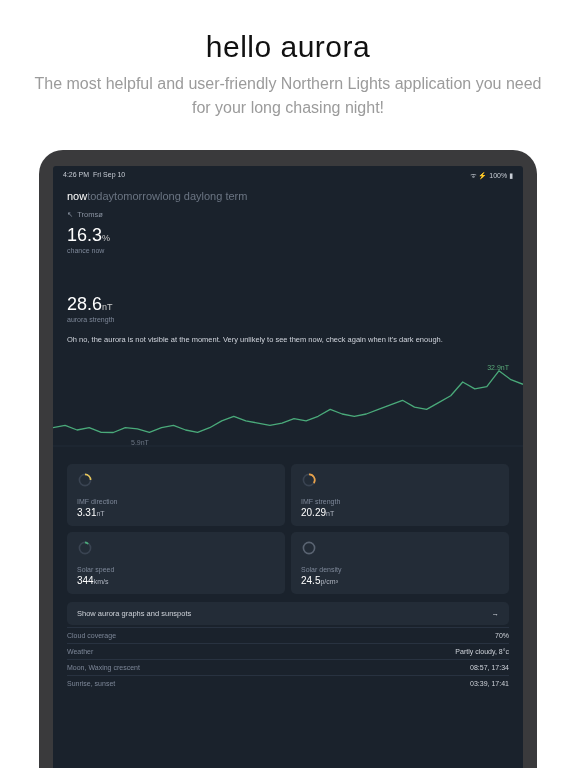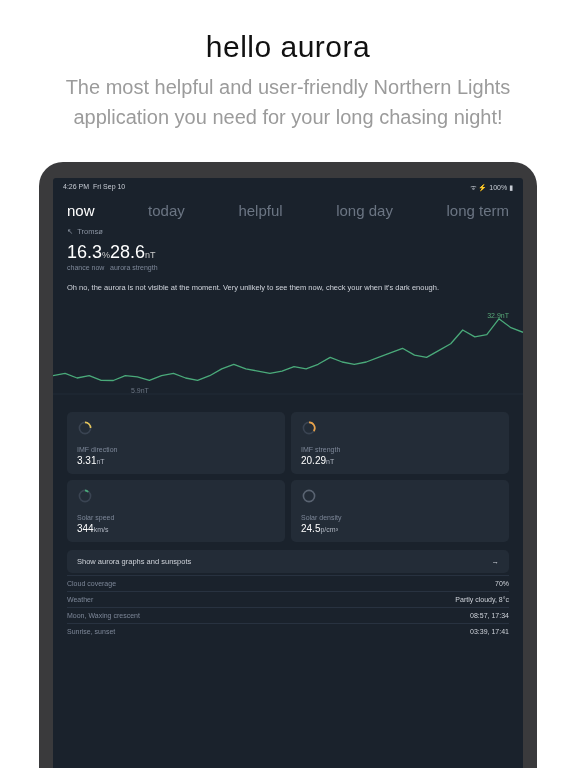--- a/index.html
+++ b/index.html
@@ -8,21 +8,21 @@
     background: #fff;
     width: 576px;
     height: 768px;
     overflow: hidden;
     display: flex;
     flex-direction: column;
     align-items: center;
   }
   .marketing { text-align: center; padding: 30px 24px 24px; }
   .marketing h1 { font-size: 30px; font-weight: 400; color: #111; letter-spacing: 0.5px; }
-  .marketing p { font-size: 20px; color: #9b9b9b; margin-top: 8px; line-height: 1.5; font-weight: 300; }
+  .marketing p { font-size: 16px; color: #9b9b9b; margin-top: 8px; line-height: 1.5; font-weight: 300; }
 
   .tablet-frame {
     width: 498px;
     background: #3a3a3c;
     border-radius: 24px 24px 0 0;
     padding: 16px 14px 0 14px;
     margin-top: 6px;
     flex: 1;
     overflow: hidden;
   }
@@ -38,36 +38,37 @@
   }
   .status-bar {
     display: flex;
     justify-content: space-between;
     padding: 5px 10px 0;
     font-size: 7px;
     color: #c7ccd4;
   }
   .tabs {
     display: flex;
-    gap: 16px;
+    gap: 0;
     padding: 10px 14px 8px;
-    font-size: 15px;
-    justify-content: space-between;
+    font-size: 11px;
   }
   .tab { color: #6b7583; cursor: pointer; }
   .tab.active { color: #fff; font-weight: 500; }
   .location {
     padding: 0 14px 2px;
     font-size: 7.5px;
     color: #8a93a1;
     display: flex; align-items: center; gap: 4px;
   }
   .metrics {
     display: flex;
+    gap: 40px;
     padding: 4px 14px 8px;
+    flex-direction: column;
   }
   .metric-val { font-size: 18px; color: #fff; font-weight: 300; }
   .metric-val .unit { font-size: 9px; color: #ccc; }
   .metric-label { font-size: 7px; color: #7d8798; margin-top: 1px; }
 
   .message {
     padding: 4px 14px 8px;
     font-size: 7.5px;
     color: #d0d4dc;
     line-height: 1.4;
@@ -149,21 +150,21 @@
         <span>ᯤ</span>
         <span>⚡</span>
         <span>100%</span>
         <span>▮</span>
       </span>
     </div>
 
     <div class="tabs">
       <span class="tab active">now</span>
       <span class="tab">today</span>
-      <span class="tab">helpful</span>
+      <span class="tab">tomorrow</span>
       <span class="tab">long day</span>
       <span class="tab">long term</span>
     </div>
 
     <div class="location">
       <span>↖</span>
       <span>Tromsø</span>
     </div>
 
     <div class="metrics">
@@ -174,21 +175,21 @@
         <div class="metric-label">chance now</div>
       </div>
       <div>
         <div class="metric-val">
           <span>28.6</span><span class="unit">nT</span>
         </div>
         <div class="metric-label">aurora strength</div>
       </div>
     </div>
 
-    <div class="message">Oh no, the aurora is not visible at the moment. Very unlikely to see them now, check your when it's dark enough.</div>
+    <div class="message">Oh no, the aurora is not visible at the moment. Very unlikely to see them now, check again when it's dark enough.</div>
 
     <div class="chart">
       <svg viewBox="0 0 470 96" preserveAspectRatio="none">
         <path id="chart-path" fill="none" stroke="#4aaa7a" stroke-width="1.3" stroke-linejoin="round" d="M0.0 69.7 L12.1 67.4 L24.1 72.0 L36.2 69.7 L48.2 74.3 L60.3 74.5 L72.3 69.7 L84.4 70.9 L96.4 74.3 L108.5 69.7 L120.5 67.4 L132.6 72.0 L144.6 74.3 L156.7 69.7 L168.7 62.9 L180.8 58.3 L192.8 62.9 L204.9 65.1 L216.9 67.4 L229.0 65.1 L241.0 60.6 L253.1 62.9 L265.1 58.3 L277.2 51.4 L289.2 56.0 L301.3 58.3 L313.3 56.0 L325.4 51.4 L337.4 46.9 L349.5 42.3 L361.5 49.1 L373.6 51.4 L385.6 44.6 L397.7 37.7 L409.7 24.0 L421.8 30.9 L433.8 28.6 L445.9 12.8 L457.9 21.7 L470.0 26.3 "></path>
         <line x1="0" y1="88" x2="470" y2="88" stroke="#2b3542" stroke-width="0.5"></line>
       </svg>
       <span class="label-high">32.9nT</span>
       <span class="label-low">5.9nT</span>
     </div>
 

